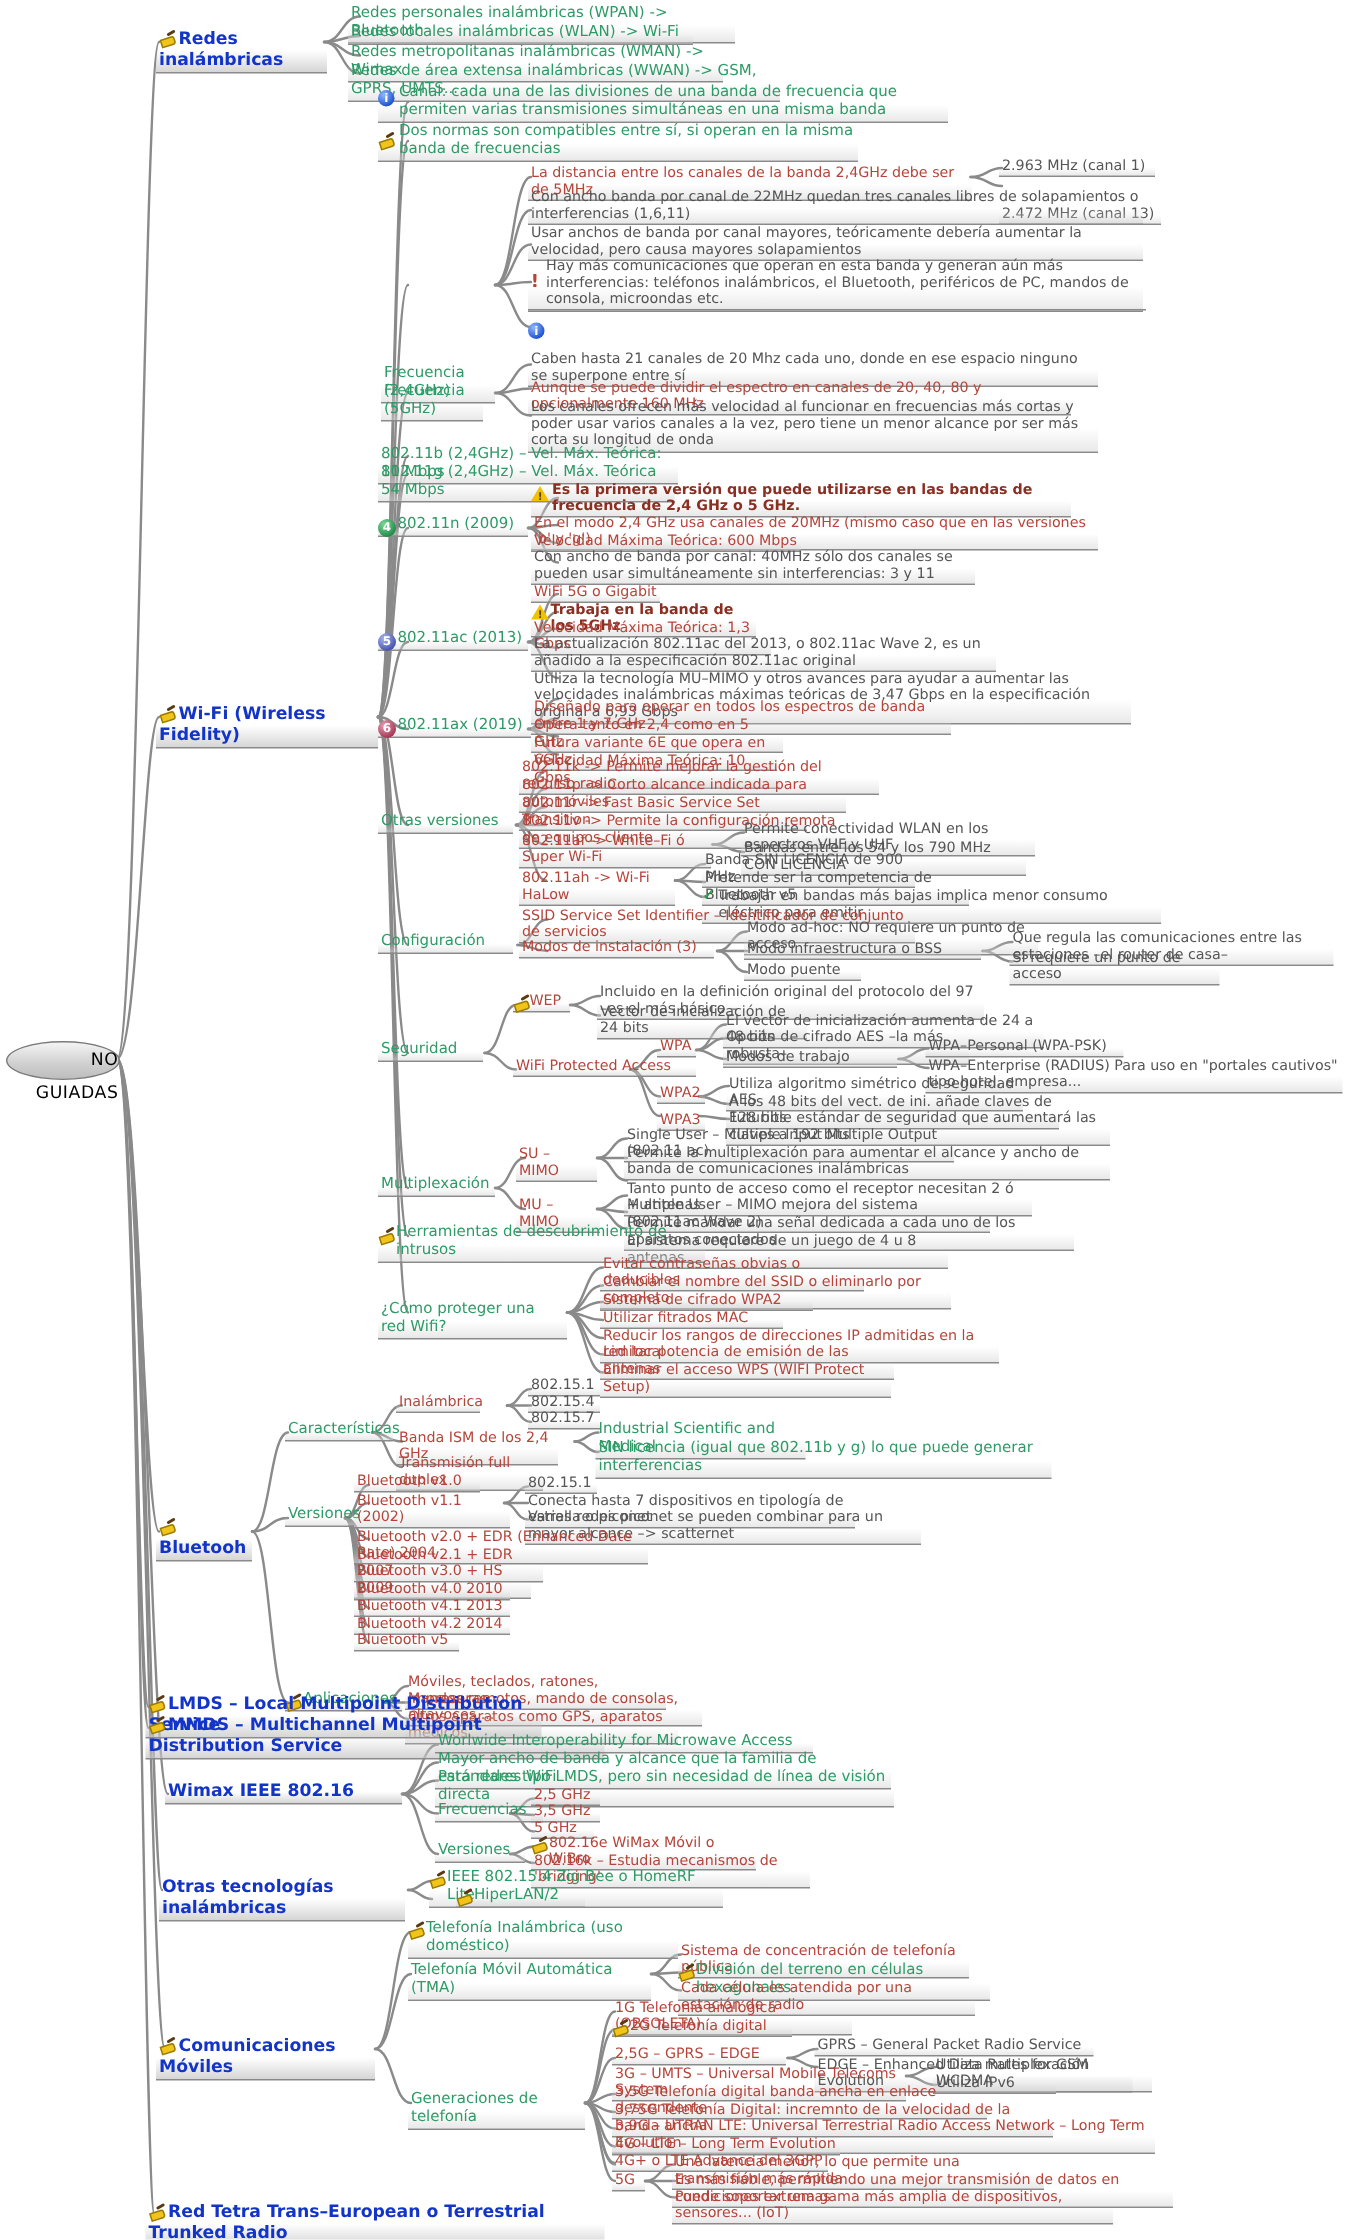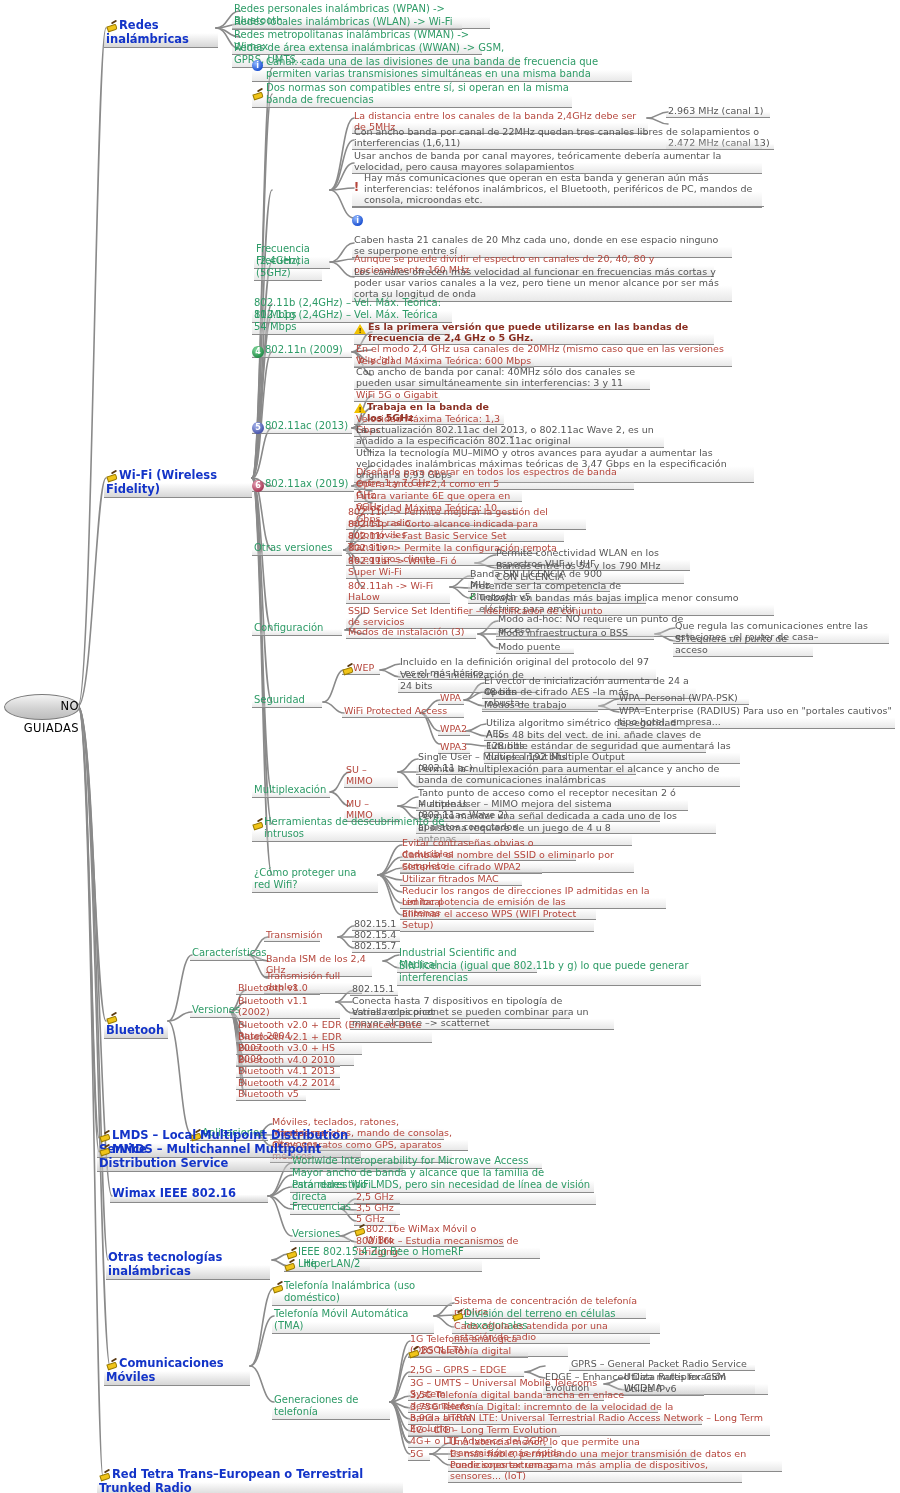--- a/index.html
+++ b/index.html
@@ -478,21 +478,21 @@
     <span>Limitar potencia de emisión de las antenas</span></div>
   <div class="node lvl3" style="left:400px;top:908px;width:194px;">
     <span>Eliminar el acceso WPS (WIFI Protect Setup)</span></div>
 
   <div class="node hl" style="left:104px;top:1012px;width:64px;">
     <span class="ic ic-broom"></span><span class="lvl1">Bluetooh</span>
   </div>
   <div class="node lvl2" style="left:190px;top:947px;width:72px;">
     <span>Características</span></div>
   <div class="node lvl3" style="left:264px;top:929px;width:56px;">
-    <span>Transmisión</span></div>
+    <span>Inalámbrica</span></div>
   <div class="node lvl4" style="left:352px;top:918px;width:48px;">
     <span>802.15.1</span></div>
   <div class="node lvl4" style="left:352px;top:929px;width:48px;">
     <span>802.15.4</span></div>
   <div class="node lvl4" style="left:352px;top:940px;width:48px;">
     <span>802.15.7</span></div>
   <div class="node lvl3" style="left:264px;top:953px;width:108px;">
     <span>Banda ISM de los 2,4 GHz</span></div>
   <div class="node lvl2" style="left:397px;top:947px;width:140px;">
     <span>Industrial Scientific and Medical</span></div>
@@ -569,21 +569,21 @@
     <span>802.16e WiMax Móvil o WiBro</span></div>
   <div class="node lvl3" style="left:354px;top:1235px;width:186px;">
     <span>802.16k – Estudia mecanismos de 'bridging'</span></div>
 
   <div class="node hl" style="left:106px;top:1251px;width:164px;">
     <span class="lvl1">Otras tecnologías inalámbricas</span>
   </div>
   <div class="node lvl2" style="left:286px;top:1246px;width:196px;padding-left:12px;">
     <span class="ic ic-broom" style="position:absolute;left:0;top:1px;"></span>
     <span>IEEE 802.15.4 Zig Bee o HomeRF Lite</span></div>
-  <div class="node lvl2" style="left:284px;top:1258px;width:86px;padding-left:12px;text-align:center;">
+  <div class="node lvl2" style="left:304px;top:1258px;width:86px;padding-left:12px;">
     <span class="ic ic-broom" style="position:absolute;left:0;top:1px;"></span>
     <span>HiperLAN/2</span></div>
 
   <div class="node hl" style="left:104px;top:1357px;width:146px;">
     <span class="ic ic-broom"></span><span class="lvl1">Comunicaciones Móviles</span>
   </div>
   <div class="node lvl2" style="left:272px;top:1280px;width:180px;padding-left:12px;">
     <span class="ic ic-broom" style="position:absolute;left:0;top:1px;"></span>
     <span>Telefonía Inalámbrica (uso doméstico)</span></div>
   <div class="node lvl2" style="left:272px;top:1308px;width:162px;">
@@ -598,21 +598,21 @@
 
   <div class="node lvl2" style="left:272px;top:1394px;width:118px;">
     <span>Generaciones de telefonía</span></div>
   <div class="node lvl3" style="left:408px;top:1333px;width:160px;">
     <span>1G Telefonía analógica (OBSOLETA)</span></div>
   <div class="node lvl3" style="left:408px;top:1345px;width:120px;padding-left:12px;">
     <span class="ic ic-broom" style="position:absolute;left:0;top:1px;"></span>
     <span>2G Telefonía digital</span></div>
   <div class="node lvl3" style="left:408px;top:1364px;width:116px;">
     <span>2,5G – GPRS – EDGE</span></div>
-  <div class="node lvl4" style="left:569px;top:1358px;width:186px;">
+  <div class="node lvl4" style="left:543px;top:1358px;width:186px;">
     <span>GPRS – General Packet Radio Service</span></div>
   <div class="node lvl4" style="left:543px;top:1371px;width:212px;">
     <span>EDGE – Enhanced Data Rates for GSM Evolution</span></div>
   <div class="node lvl3" style="left:408px;top:1377px;width:196px;">
     <span>3G – UMTS – Universal Mobile Telecoms System</span></div>
   <div class="node lvl4" style="left:622px;top:1371px;width:146px;">
     <span>Utiliza multiplexación WCDMA</span></div>
   <div class="node lvl4" style="left:622px;top:1383px;width:82px;">
     <span>Utiliza IPv6</span></div>
   <div class="node lvl3" style="left:408px;top:1389px;width:250px;">

